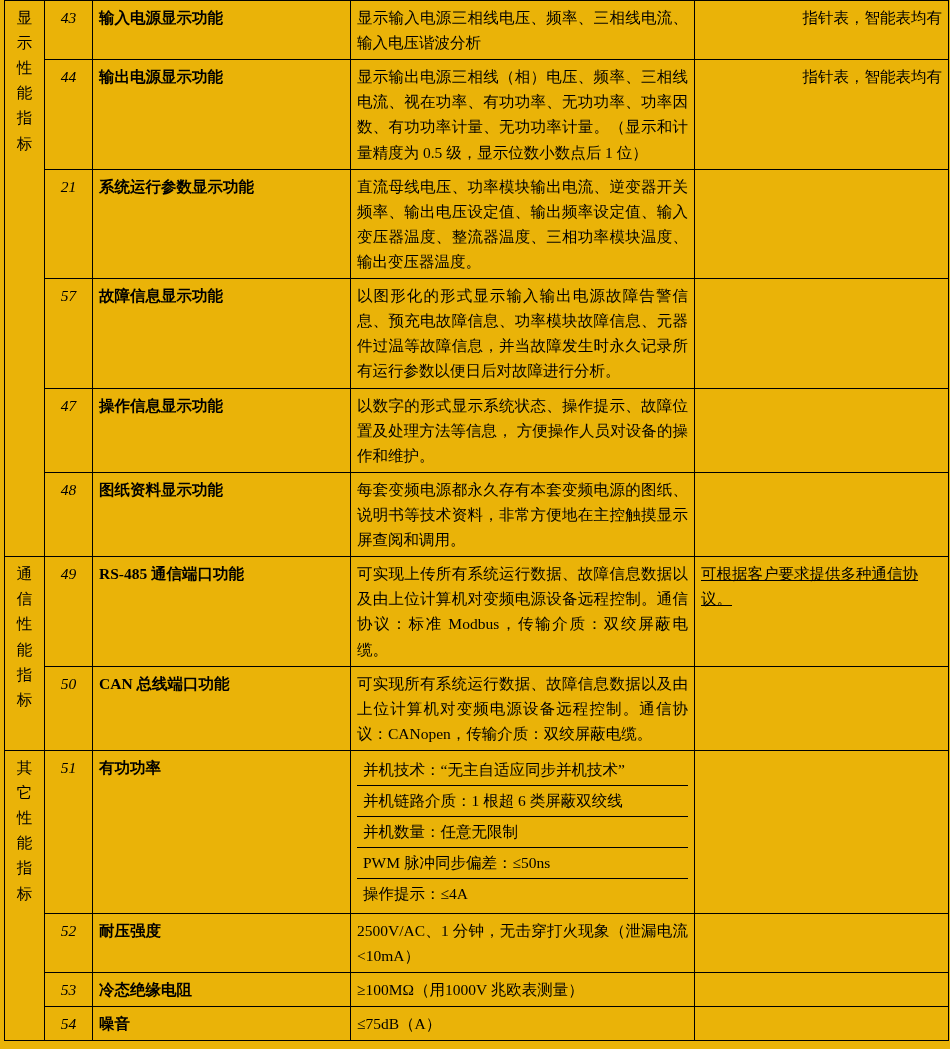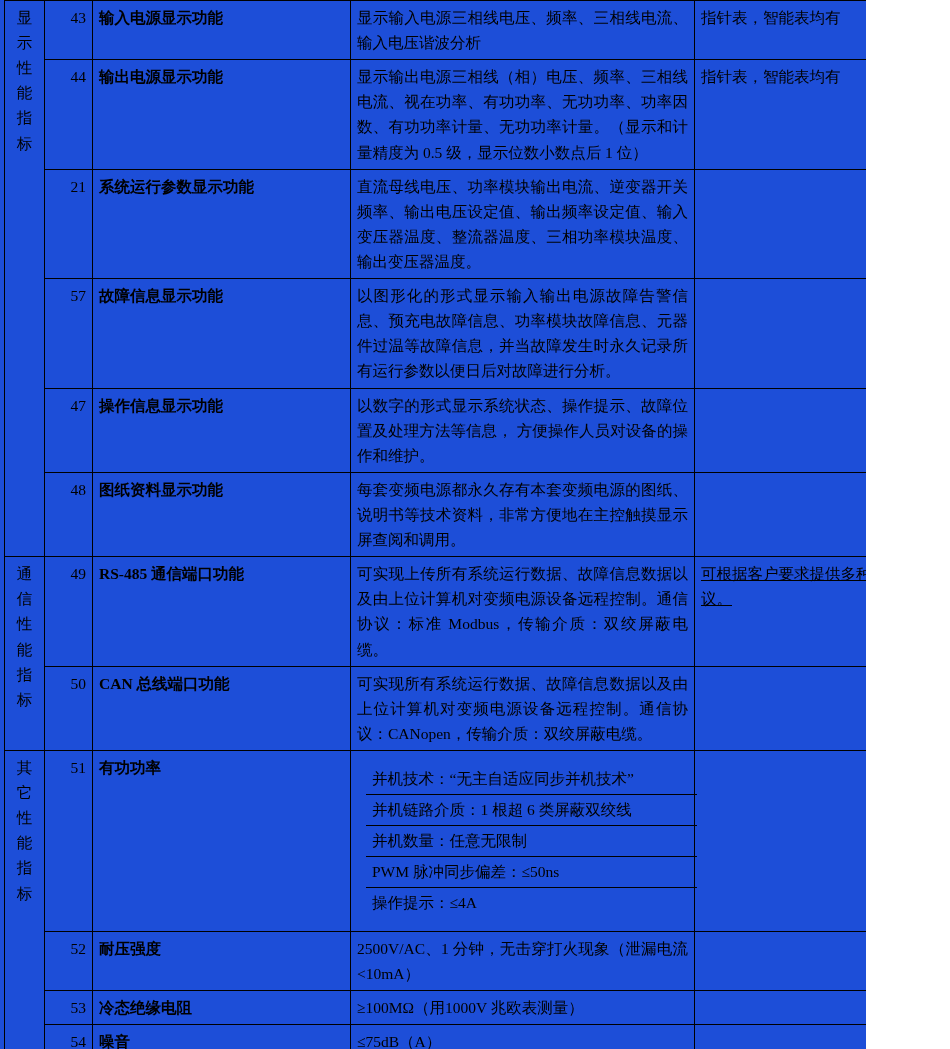--- a/index.html
+++ b/index.html
@@ -5,26 +5,26 @@
   html, body {
     margin: 0;
     padding: 0;
     background: #ffffff;
   }
   body {
     font-family: "Liberation Serif", "DejaVu Serif", serif;
     color: #000000;
   }
   .page {
-    width: 866px;
+    width: 950px;
     height: 1049px;
     position: relative;
     box-sizing: border-box;
     overflow: hidden;
-    background: #1d4ed8;
+    background: #eab308;
   }
   table.spec {
     border-collapse: collapse;
     width: 944px;
     margin-left: 4px;
     table-layout: fixed;
   }
   table.spec td {
     border: 1px solid #000;
     vertical-align: top;
@@ -46,50 +46,51 @@
     font-size: 15.5px;
     line-height: 1.75;
     letter-spacing: 0;
   }
   td.group .vtext {
     display: block;
     width: 100%;
     text-align: center;
   }
   td.num {
-    text-align: right;
+    text-align: center;
     vertical-align: middle;
     font-family: "Liberation Serif", serif;
     font-size: 15.5px;
+    font-style: italic;
   }
   td.name {
     font-weight: bold;
     vertical-align: middle;
     font-size: 15.5px;
     padding-left: 8px;
   }
   td.desc {
     font-size: 15.5px;
     text-align: justify;
     text-justify: inter-ideograph;
   }
   td.note {
     font-size: 15.5px;
-    text-align: left;
+    text-align: right;
     vertical-align: top;
     padding-top: 4px;
   }
   td.note.left {
     text-align: left;
     text-decoration: underline;
   }
   table.inner {
     border-collapse: collapse;
     width: 100%;
-    margin: 9px;
+    margin: 0;
   }
   table.inner td {
     border: 0;
     border-bottom: 1px solid #000;
     padding: 3px 6px 3px 6px;
     font-size: 15.5px;
     line-height: 1.55;
   }
   table.inner tr:last-child td {
     border-bottom: 0;

